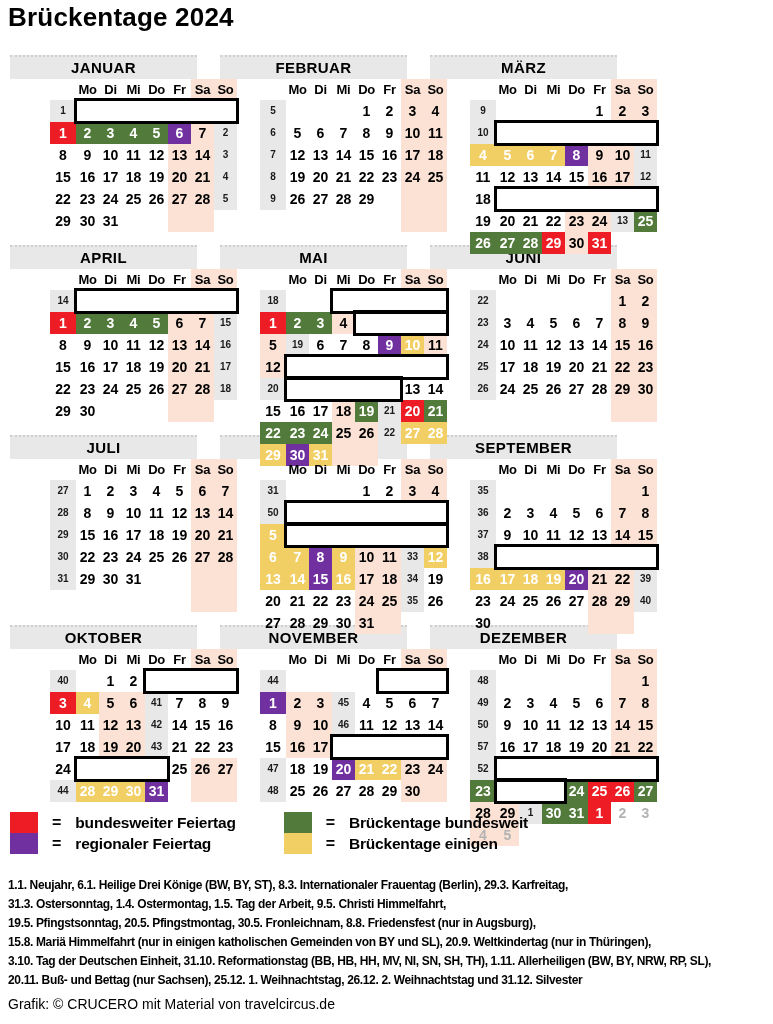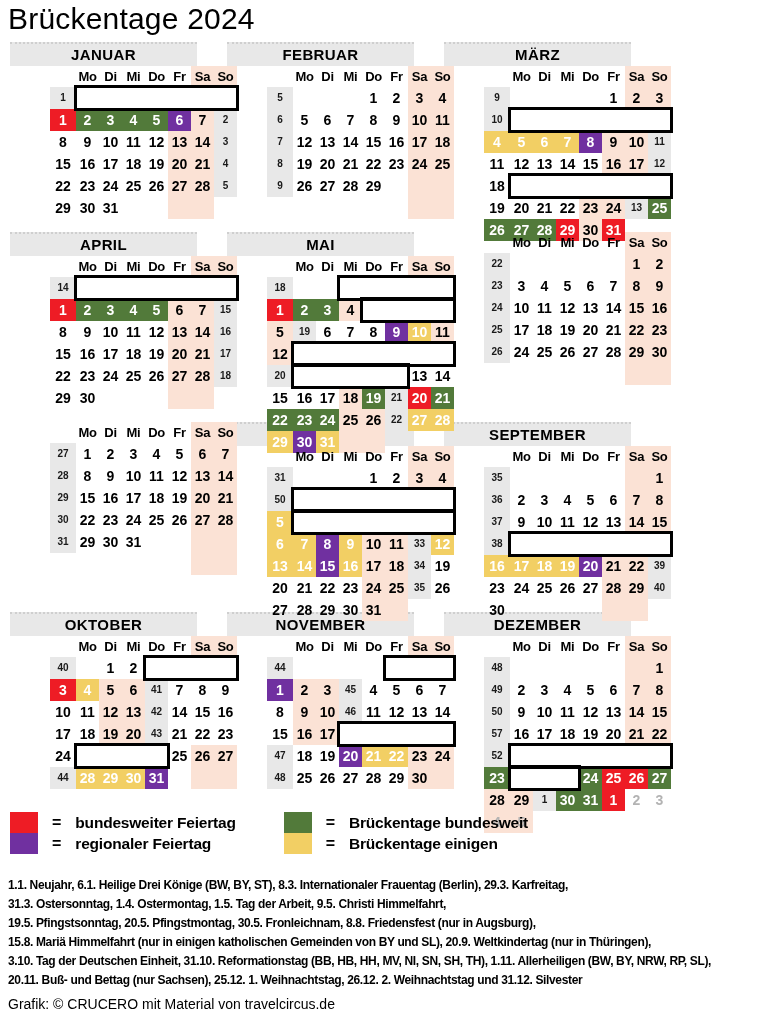--- a/index.html
+++ b/index.html
@@ -2,26 +2,26 @@
 <html style="--red: #ee1c25; --purple: #7030a0; --green: #527a3a; --yellow: #f2cf64; --weekend: #fbe2d5; --header: #e8e8e8; --nxt: #b3b3b3;"><head>
 <meta charset="utf-8">
 <style>
   html,body{margin:0;padding:0;}
   body{
     width:773px;height:1024px;background:#fff;position:relative;overflow:hidden;
     font-family:"Liberation Sans", sans-serif;color:#000;
   }
   .page-title{
     position:absolute;left:8px;top:2px;margin:0;
-    font-size:30px;font-weight:normal;letter-spacing:.2px;
+    font-size:26px;font-weight:bold;letter-spacing:.2px;
   }
   
   .months{
-    position:absolute;left:10px;top:42px;
-    display:grid;grid-template-columns:repeat(3,187px);column-gap:30px;
+    position:absolute;left:10px;top:55px;
+    display:grid;grid-template-columns:repeat(3,187px);column-gap:23px;
     grid-auto-rows:190px;
   }
   .month{width:187px;}
   .month-title{
     height:22px;line-height:22px;background:var(--header,#e8e8e8);
     text-align:center;font-weight:bold;font-size:15px;letter-spacing:.4px;
     border-top:2px dotted #cfcfcf;
   }
   .mgrid{
     display:grid;grid-template-columns:26px repeat(7,23px);
@@ -370,20 +370,21 @@
         <div class="cell day"></div>
         <div class="cell day we"></div>
         <div class="cell day we"></div>
         <div class="run" style="grid-area: 2 / 4 / auto / 9;"></div>
         <div class="run" style="grid-area: 3 / 5 / auto / 9;"></div>
         <div class="run" style="grid-area: 5 / 2 / auto / 9;"></div>
         <div class="run" style="grid-area: 6 / 2 / auto / 7;"></div>
       </div>
     </div>
     <div class="month">
+      <div class="month-title">JUNI</div>
       <div class="mgrid">
         <div class="cell dn"></div>
         <div class="cell dn">Mo</div>
         <div class="cell dn">Di</div>
         <div class="cell dn">Mi</div>
         <div class="cell dn">Do</div>
         <div class="cell dn">Fr</div>
         <div class="cell dn we">Sa</div>
         <div class="cell dn we">So</div>
         <div class="cell wn">22</div>
@@ -430,20 +431,21 @@
         <div class="cell day"></div>
         <div class="cell day"></div>
         <div class="cell day"></div>
         <div class="cell day"></div>
         <div class="cell day"></div>
         <div class="cell day we"></div>
         <div class="cell day we"></div>
       </div>
     </div>
     <div class="month">
+      <div class="month-title">JULI</div>
       <div class="mgrid">
         <div class="cell dn"></div>
         <div class="cell dn">Mo</div>
         <div class="cell dn">Di</div>
         <div class="cell dn">Mi</div>
         <div class="cell dn">Do</div>
         <div class="cell dn">Fr</div>
         <div class="cell dn we">Sa</div>
         <div class="cell dn we">So</div>
         <div class="cell wn">27</div>

